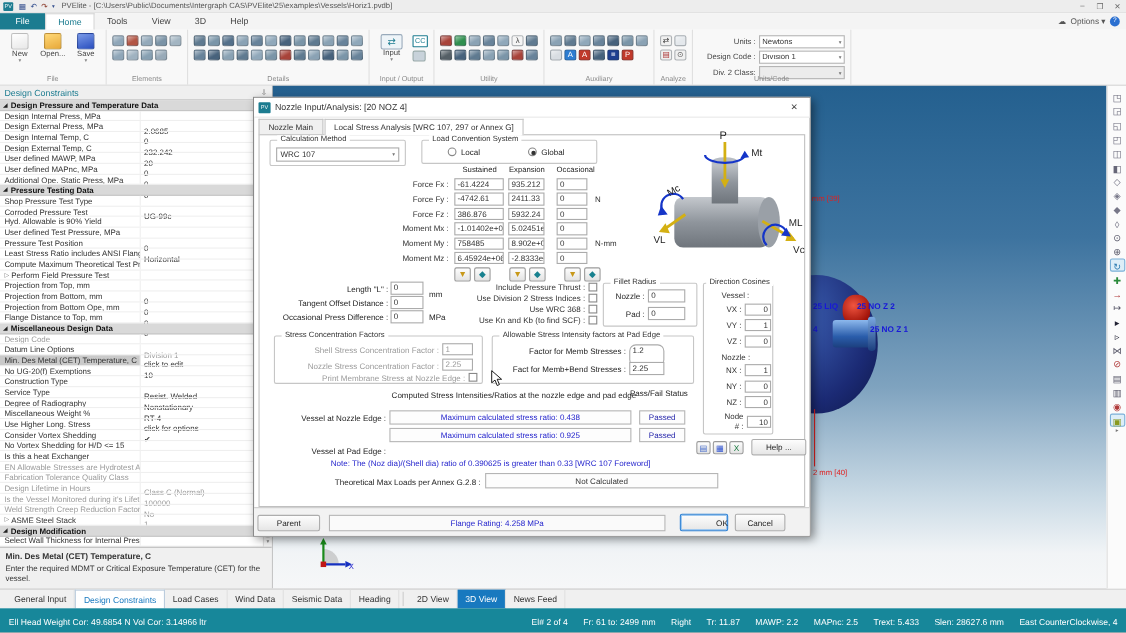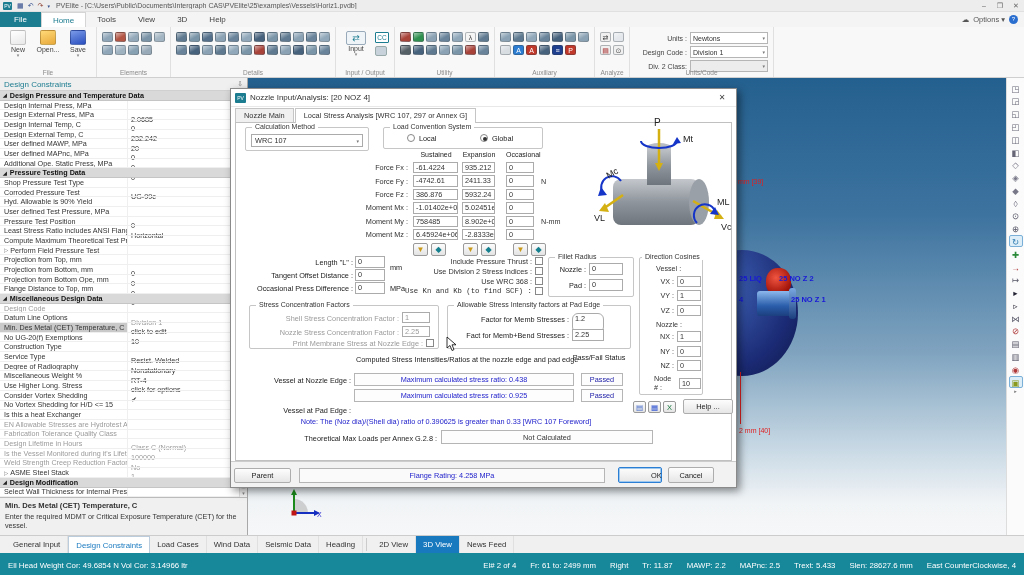--- a/index.html
+++ b/index.html
@@ -171,21 +171,21 @@
   .notetext { position:absolute; left:20px; top:328px; width:390px; text-align:center; color:#2222cc; }
   .sbtn { position:absolute; width:13px; height:12px; border:1px solid #9a9a9a; border-radius:2px;
           background:linear-gradient(#fdfdfd,#e3e3e3); font-size:7.5px; line-height:11px; text-align:center; }
   .wbtn { position:absolute; border:1px solid #adadad; background:linear-gradient(#fdfdfd,#e6e6e6);
           text-align:center; font-size:7.4px; color:#222; border-radius:2px; }
   .wbtn.focus { border-color:#2a7fd4; box-shadow:inset 0 0 0 1px #9fc8ef;padding-left:32px; }
   .dfoot { position:absolute; left:0; right:0; bottom:0; height:26px; background:#f2f2f2; border-top:1px solid #ccc; }
   .dcgroup { position:absolute; left:408px; top:168px; width:64px; height:138px; }
   .dcbody { position:absolute; left:3px; top:5px; right:2px; font-size:7.2px;margin-left:12px; }
   .dccap { margin:2px 0 1px 2px; }
-  .dcrow { display:flex; align-items:center; justify-content:flex-end; gap:3px; height:14.5px; }
+  .dcrow { display:flex; align-items:center; justify-content:flex-end; gap:3px; height:14.5px;text-align:right; }
   .dcin { width:24px; height:11px; border:1px solid #ababab; background:#fff; padding:0 2px; line-height:10px; }
   .cursor { position:absolute; left:446px; top:336px; z-index:9; }
 </style>
 </head>
 <body>
 
 <div class="app">
 
   <div class="titlebar">
     <div class="pvlogo">PV</div>
@@ -759,21 +759,21 @@
         </div>
         <div class="cbrow">
           <div style="white-space: nowrap;">Use Division 2 Stress Indices :</div>
           <div class="cbb"></div>
         </div>
         <div class="cbrow">
           <div style="white-space: nowrap;">Use WRC 368 :</div>
           <div class="cbb"></div>
         </div>
         <div class="cbrow">
-          <div style="white-space: nowrap; font-family: Liberation Mono, monospace;">Use Kn and Kb (to find SCF) :</div>
+          <div style="white-space: nowrap;">Use Kn and Kb (to find SCF) :</div>
           <div class="cbb"></div>
         </div>
       </div>
 
     <div class="gbox" style="left:317px; top:168px; width:86px; height:40px;">
       <span class="leg">Fillet Radius</span>
     </div>
     <span class="dlab r" style="left:319px; top:176px; width:36px;">Nozzle :</span>
     <div class="tin" style="left:358px; top:174px; width:34px; height:12px;">0</div>
     <span class="dlab r" style="left:319px; top:192px; width:36px;">Pad :</span>

